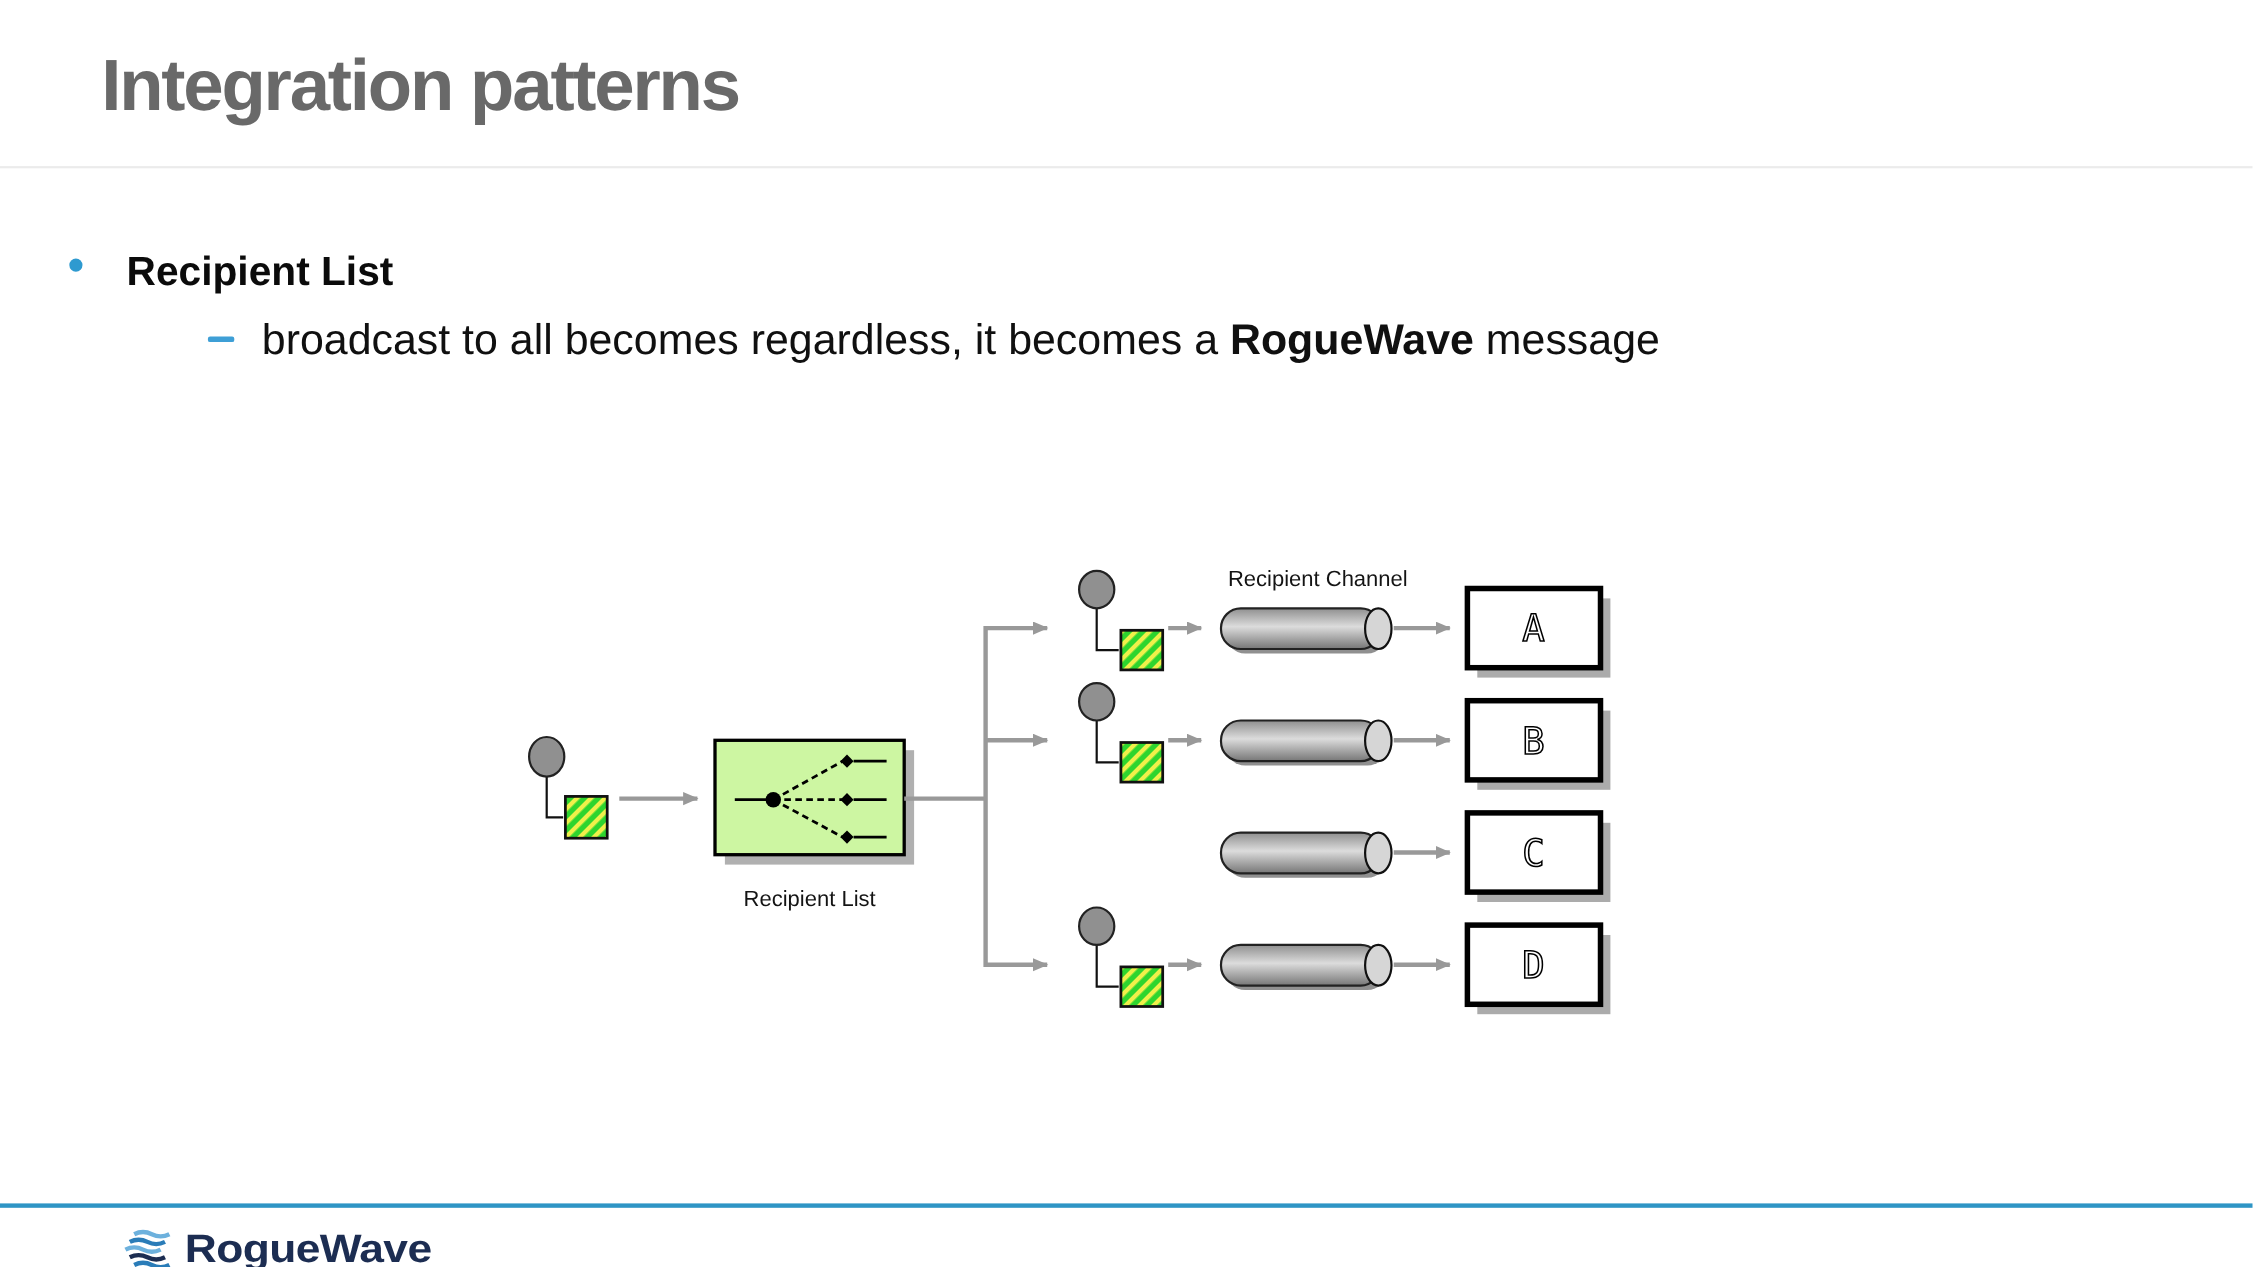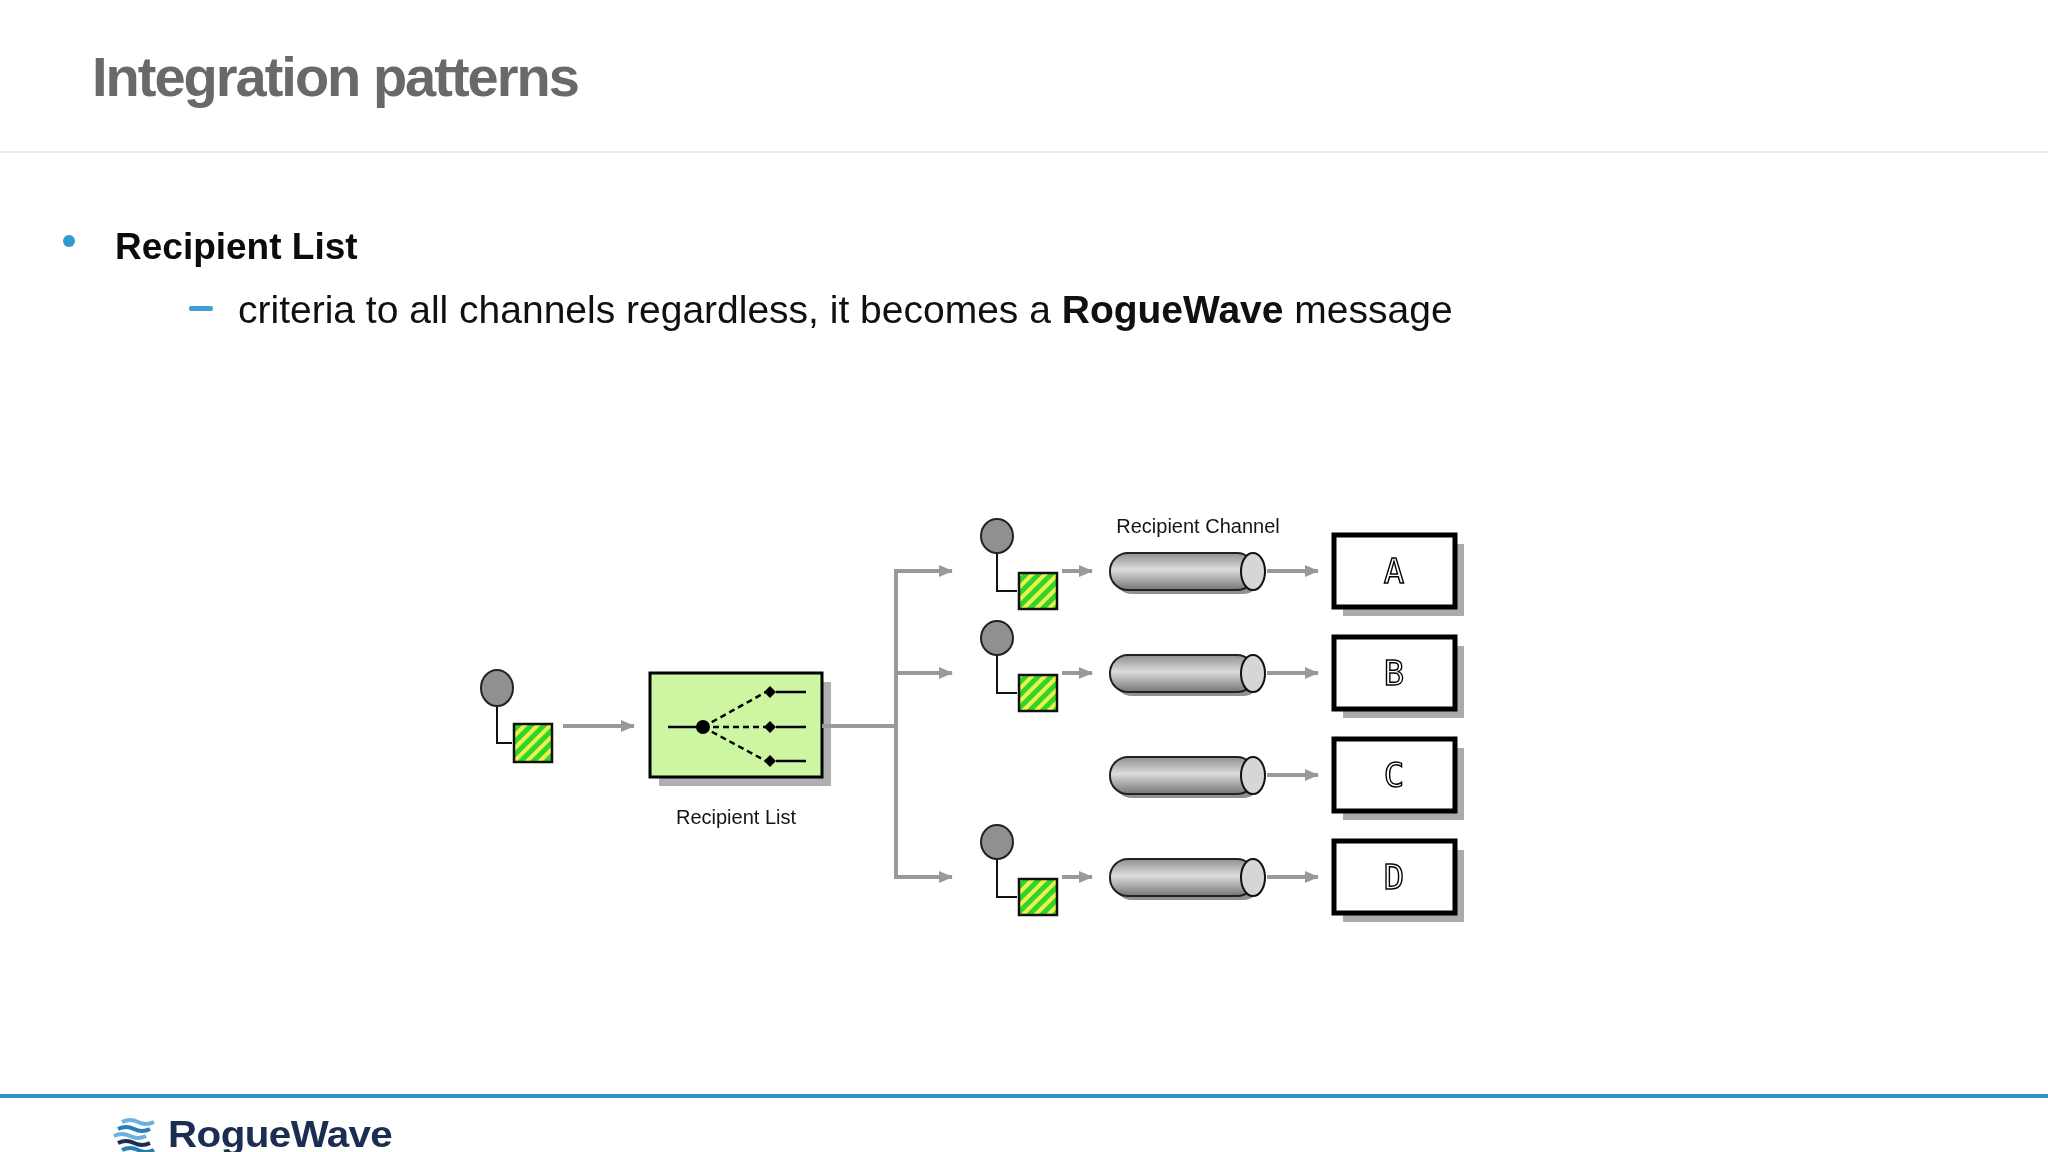--- a/index.html
+++ b/index.html
@@ -3,21 +3,21 @@
 <meta charset="utf-8">
 <style>
   html,body{margin:0;padding:0;background:#ffffff;}
   .slide{
     position:relative;width:2048px;height:1152px;background:#ffffff;overflow:hidden;
     font-family:"Liberation Sans",sans-serif;
   }
   
   .title{
     position:absolute;left:92px;top:33px;
-    font-size:56px;font-weight:700;letter-spacing:-2px;line-height:88px;
+    font-size:66px;font-weight:700;letter-spacing:-2px;line-height:88px;
     color:#696969;white-space:nowrap;
   }
   .title-sep{position:absolute;left:0;top:151px;width:2048px;height:2px;background:#ebebeb;}
   
   .bullet-dot{position:absolute;left:63px;top:235px;width:12px;height:12px;border-radius:50%;background:#2e9ad0;}
   .bullet-heading{
     position:absolute;left:115px;top:228px;font-size:37px;font-weight:700;color:#0b0b0b;line-height:37px;white-space:nowrap;
   }
   .dash-bullet{position:absolute;left:189px;top:306px;width:24px;height:5px;background:#3e9fd6;border-radius:2px;}
   .para{
@@ -55,21 +55,21 @@
 <div class="slide">
 
   <div class="title">Integration patterns</div>
   <div class="title-sep"></div>
 
   <div class="bullet-dot"></div>
   <div class="bullet-heading">Recipient List</div>
 
   <div class="dash-bullet"></div>
   <div class="para">
-    <div class="line"><span>criteria to all channels regardless, it becomes a </span><span class="b">RogueWave</span><span> message</span></div>
+    <div class="line"><span>broadcast to all becomes regardless, it becomes a </span><span class="b">RogueWave</span><span> message</span></div>
   </div>
 
   <div class="diagram">
     <svg width="1090" height="450" viewBox="430 495 1090 450" xmlns="http://www.w3.org/2000/svg">
       <defs>
         <pattern id="hatch" width="9" height="9" patternUnits="userSpaceOnUse" patternTransform="rotate(45)">
           <rect width="9" height="9" fill="#2ed52e"></rect>
           <rect width="4" height="9" fill="#f0f04a"></rect>
         </pattern>
         <linearGradient id="cylGrad" x1="0" y1="0" x2="0" y2="1">

